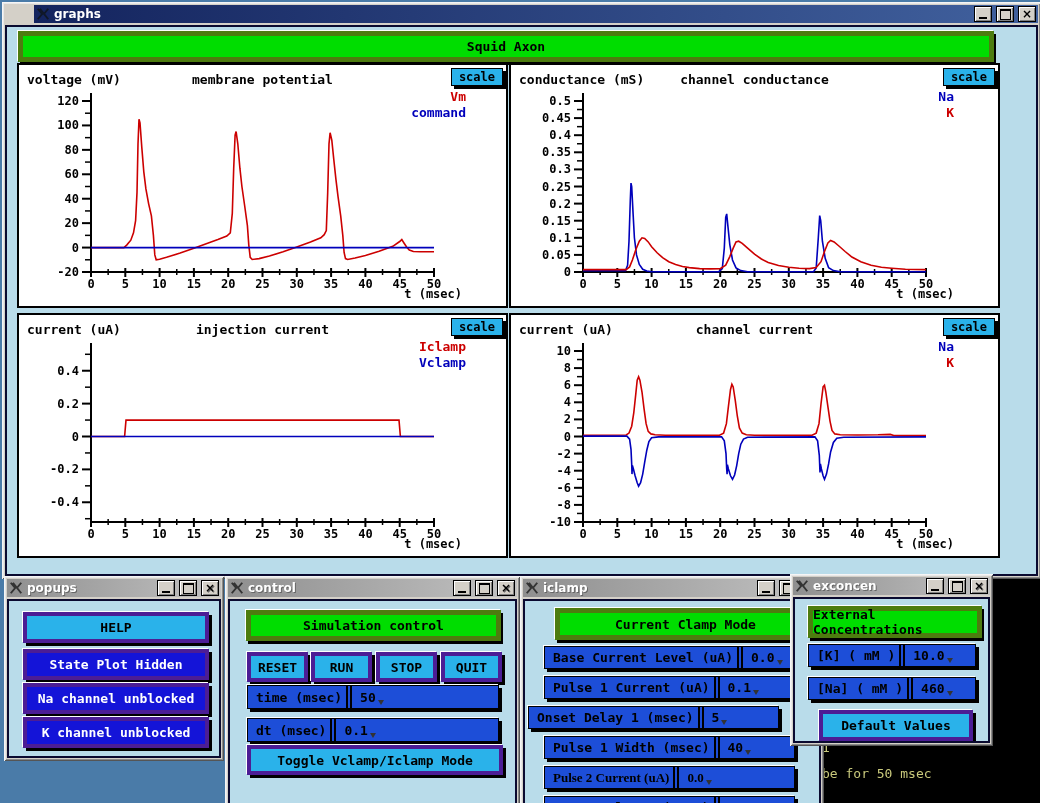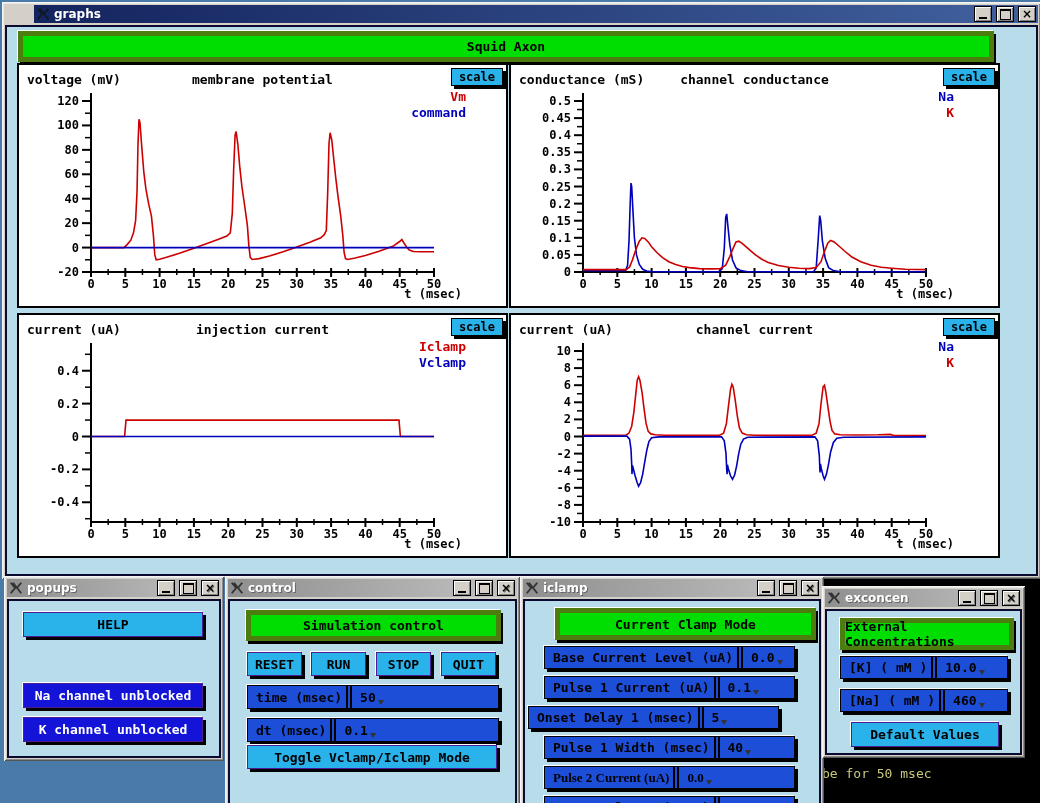--- a/index.html
+++ b/index.html
@@ -40,25 +40,25 @@
   .plot-legend{position:absolute;top:24px;text-align:right;
                font:bold 13px "DejaVu Sans Mono",monospace;line-height:16px;}
   .scale-btn{position:absolute;top:3px;right:3px;background:#2ab2ea;color:#000;
              border:1px solid #000;box-shadow:3px 3px 0 #000;
              font:bold 12px "DejaVu Sans Mono",monospace;padding:1px 7px;cursor:pointer;}
 
   
   #popups-window  {left:4px;  top:576px;width:214px;height:179px;z-index:3;}
   #control-window {left:225px;top:576px;width:289px;height:235px;z-index:3;}
   #iclamp-window  {left:520px;top:576px;width:298px;height:235px;z-index:3;}
-  #exconcen-window{left:822px;top:574px;width:197px;height:166px;z-index:3;margin-top:12px;}
+  #exconcen-window{left:790px;top:574px;width:197px;height:166px;z-index:3;}
   .wcontent{overflow:hidden;}
 
   .wbtn3d{position:absolute;display:flex;align-items:center;justify-content:center;
-          border:1px solid #4c1d95;box-shadow:3px 3px 0 #000,-1px -1px 0 #fff;
+          border:4px solid #4c1d95;box-shadow:3px 3px 0 #000,-1px -1px 0 #fff;
           font:bold 13px "DejaVu Sans Mono",monospace;cursor:pointer;}
   .wbtn3d.cyan{background:#2ab2ea;color:#000;}
   .wbtn3d.blue{background:#1414d8;color:#fff;}
   .xfield{position:absolute;display:flex;align-items:center;background:#1d4ed8;
           border:1px solid #000;box-shadow:3px 3px 0 #000,-1px -1px 0 #fff;
           font:bold 13px "DejaVu Sans Mono",monospace;color:#000;}
   .xfield .flabel{padding:0 4px 0 8px;white-space:nowrap;}
   .xfield .fsep{align-self:stretch;width:2px;border-left:2px solid #000;
                 border-right:2px solid #000;margin-right:2px;}
   .xfield .fval{padding-left:6px;white-space:nowrap;}
@@ -384,20 +384,21 @@
       </div>
     <div class="wbtn">
         <div class="g-max"></div>
       </div>
     <div class="wbtn">
         <span class="g-close">×</span>
       </div>
   </div>
   <div class="wcontent" id="popups-content">
       <div class="wbtn3d cyan" style="left: 14px; top: 11px; width: 178px; height: 23px;">HELP</div>
+      <div class="wbtn3d blue" style="left: 14px; top: 48px; width: 178px; height: 23px;">State Plot Hidden</div>
       <div class="wbtn3d blue" style="left: 14px; top: 82px; width: 178px; height: 23px;">Na channel unblocked</div>
       <div class="wbtn3d blue" style="left: 14px; top: 116px; width: 178px; height: 23px;">K channel unblocked</div>
     </div>
 </div>
 
 <div class="xwin" id="control-window">
   <div class="titlebar inactive">
     <svg width="14" height="14" viewBox="0 0 16 16">
         <path d="M2 2 L7 8 L2 14 M4.5 2 L14 14 M14 2 L9 8" stroke="#333" stroke-width="2.2" fill="none"></path>
       </svg>

